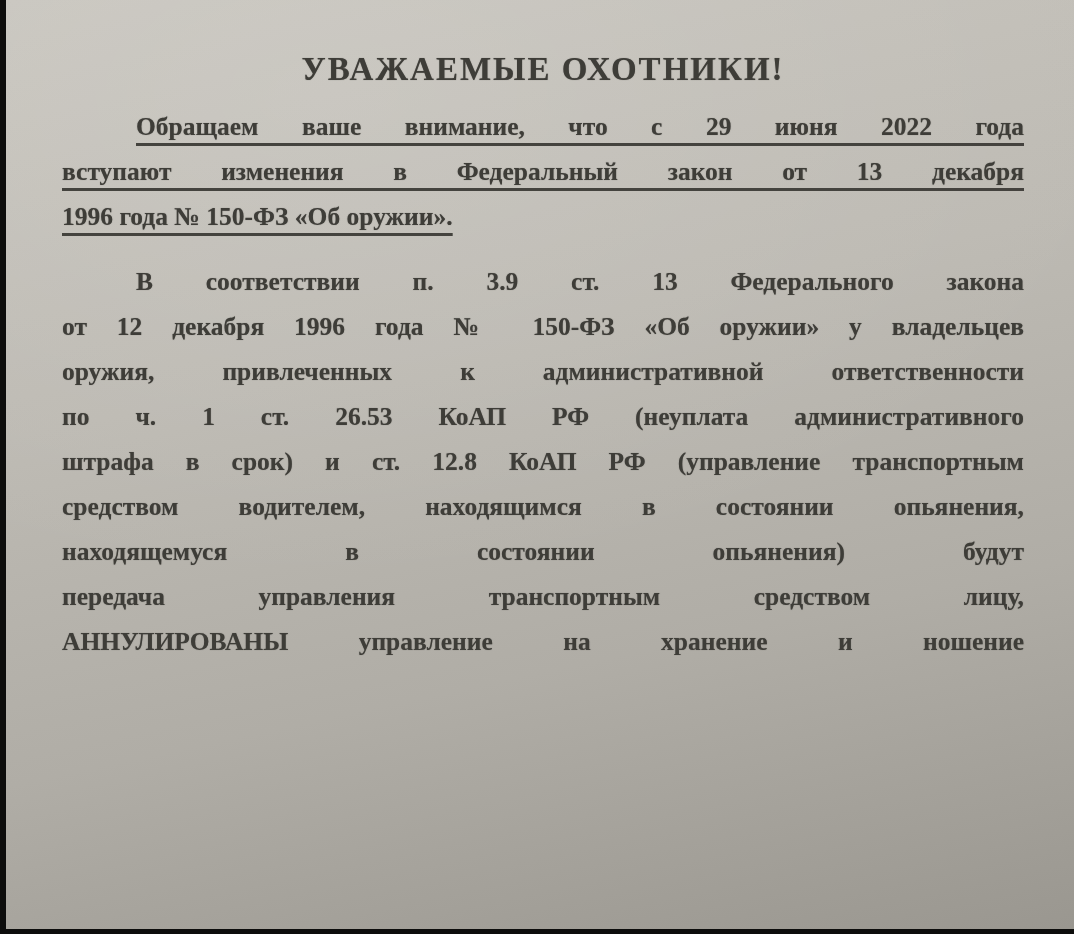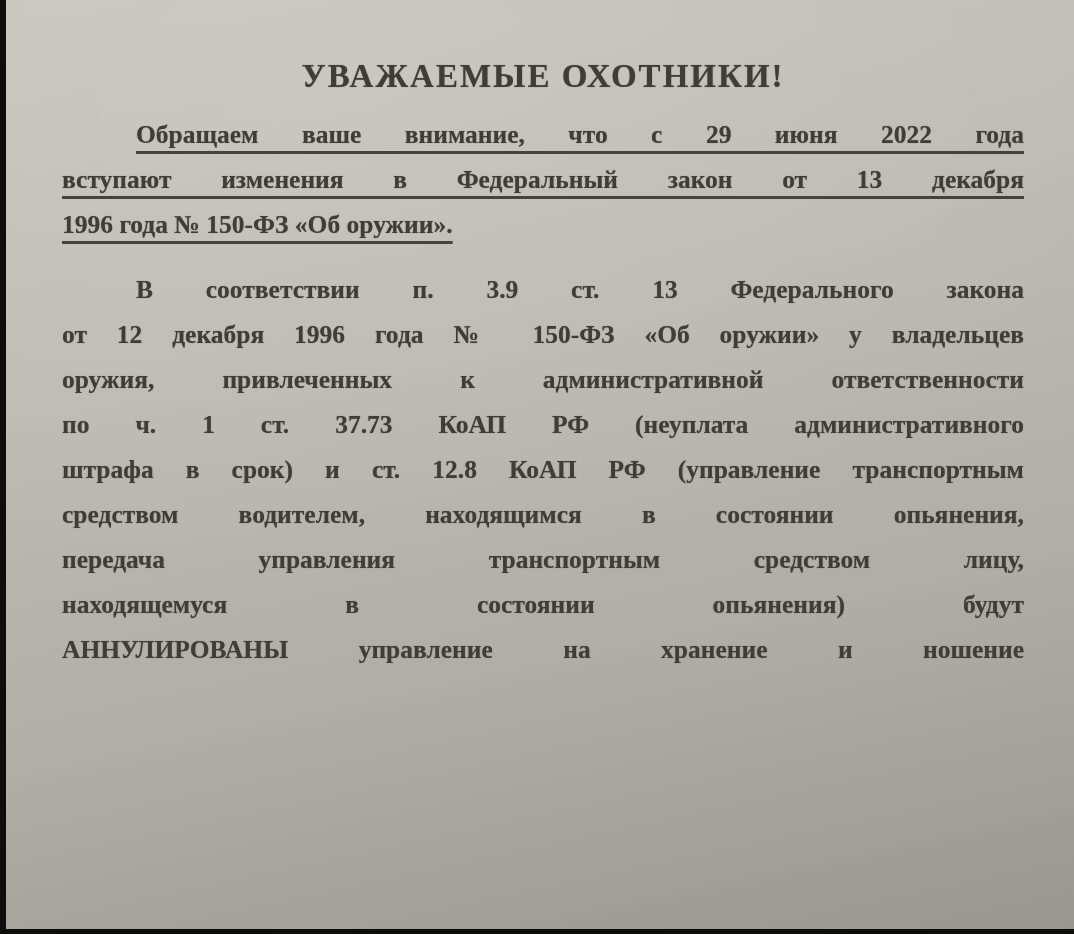--- a/index.html
+++ b/index.html
@@ -30,21 +30,21 @@
         var(--paper-bottom, #9a9790) 100%);
   }
   .doc {
     position: relative;
     padding: 40px 50px 0 56px;
     color: var(--ink, #3e3d38);
     text-shadow: 0 0 1px rgba(62,61,56,0.55);
     font-weight: bold;
   }
   .title {
-    margin: 13px;
+    margin: 6px;
     text-align: center;
     font-size: 33px;
     line-height: 46px;
     letter-spacing: 2px;
     font-weight: bold;
   }
   .para { margin: 0; }
   .para-1 { margin-top: 12px; }
   .para-2 { margin-top: 20px; }
   .line {
@@ -80,23 +80,23 @@
       <div class="para para-1 underlined">
         <div class="line first">Обращаем ваше внимание, что с 29 июня 2022 года</div>
         <div class="line">вступают изменения в Федеральный закон от 13 декабря</div>
         <div class="line last">1996 года № 150-ФЗ «Об оружии».</div>
       </div>
 
       <div class="para para-2">
         <div class="line first">В соответствии п. 3.9 ст. 13 Федерального закона</div>
         <div class="line">от 12 декабря 1996 года № 150-ФЗ «Об оружии» у владельцев</div>
         <div class="line">оружия, привлеченных к административной ответственности</div>
-        <div class="line">по ч. 1 ст. 37.73 КоАП РФ (неуплата административного</div>
+        <div class="line">по ч. 1 ст. 26.53 КоАП РФ (неуплата административного</div>
         <div class="line">штрафа в срок) и ст. 12.8 КоАП РФ (управление транспортным</div>
         <div class="line">средством водителем, находящимся в состоянии опьянения,</div>
+        <div class="line">находящемуся в состоянии опьянения) будут</div>
         <div class="line">передача управления транспортным средством лицу,</div>
-        <div class="line">находящемуся в состоянии опьянения) будут</div>
         <div class="line">АННУЛИРОВАНЫ управление на хранение и ношение</div>
       </div>
 
     </div>
   </div>
 </div>
 
 </body></html>

